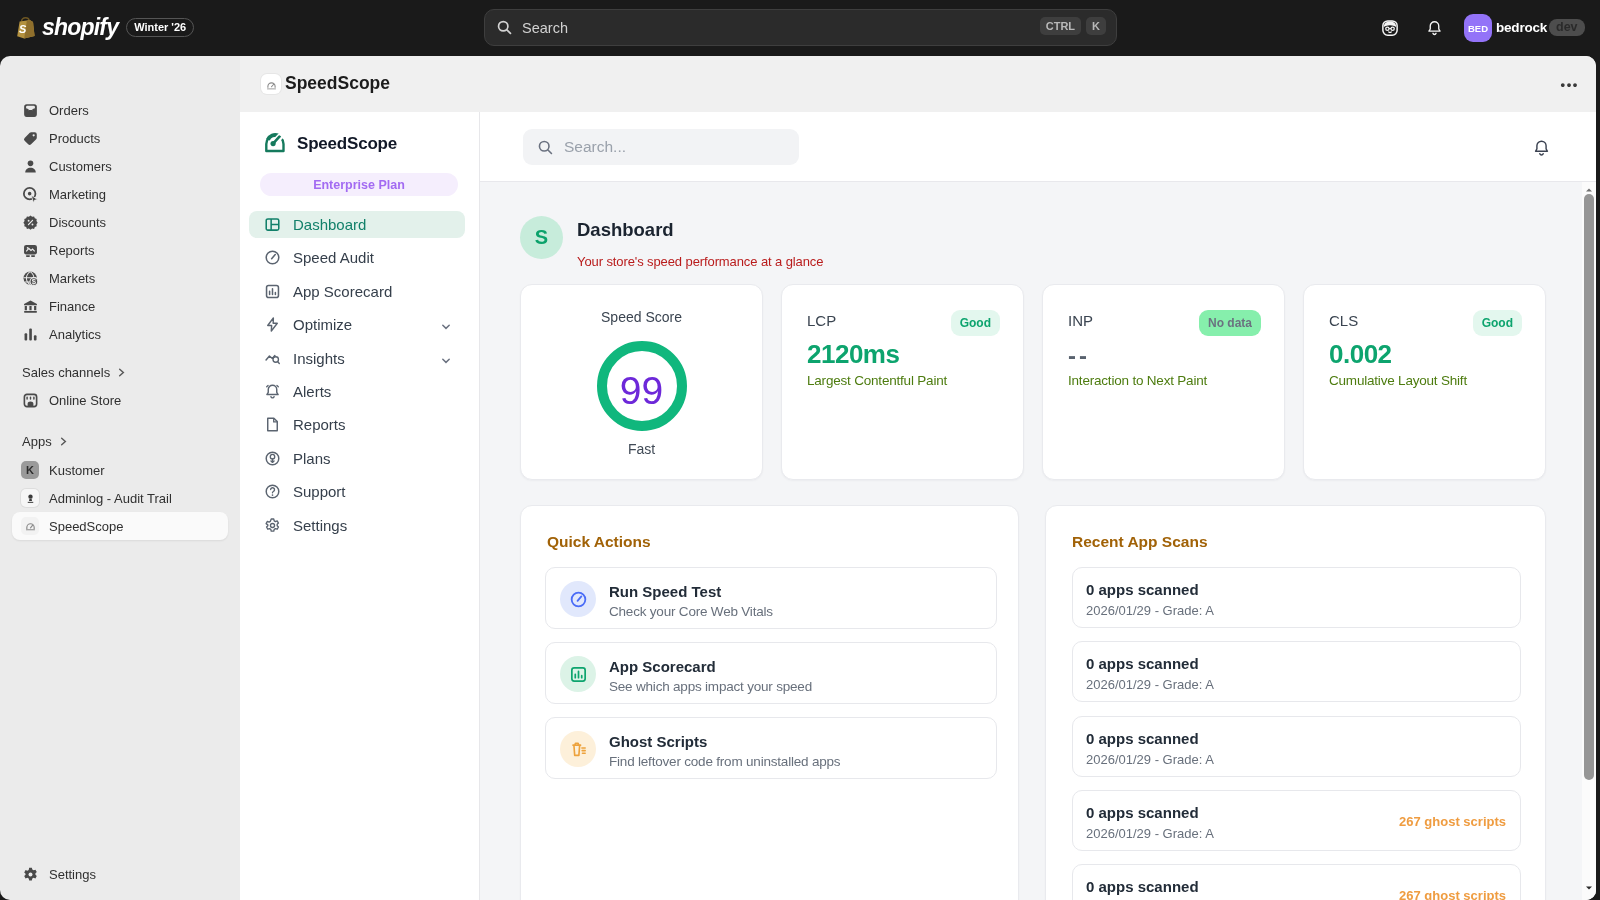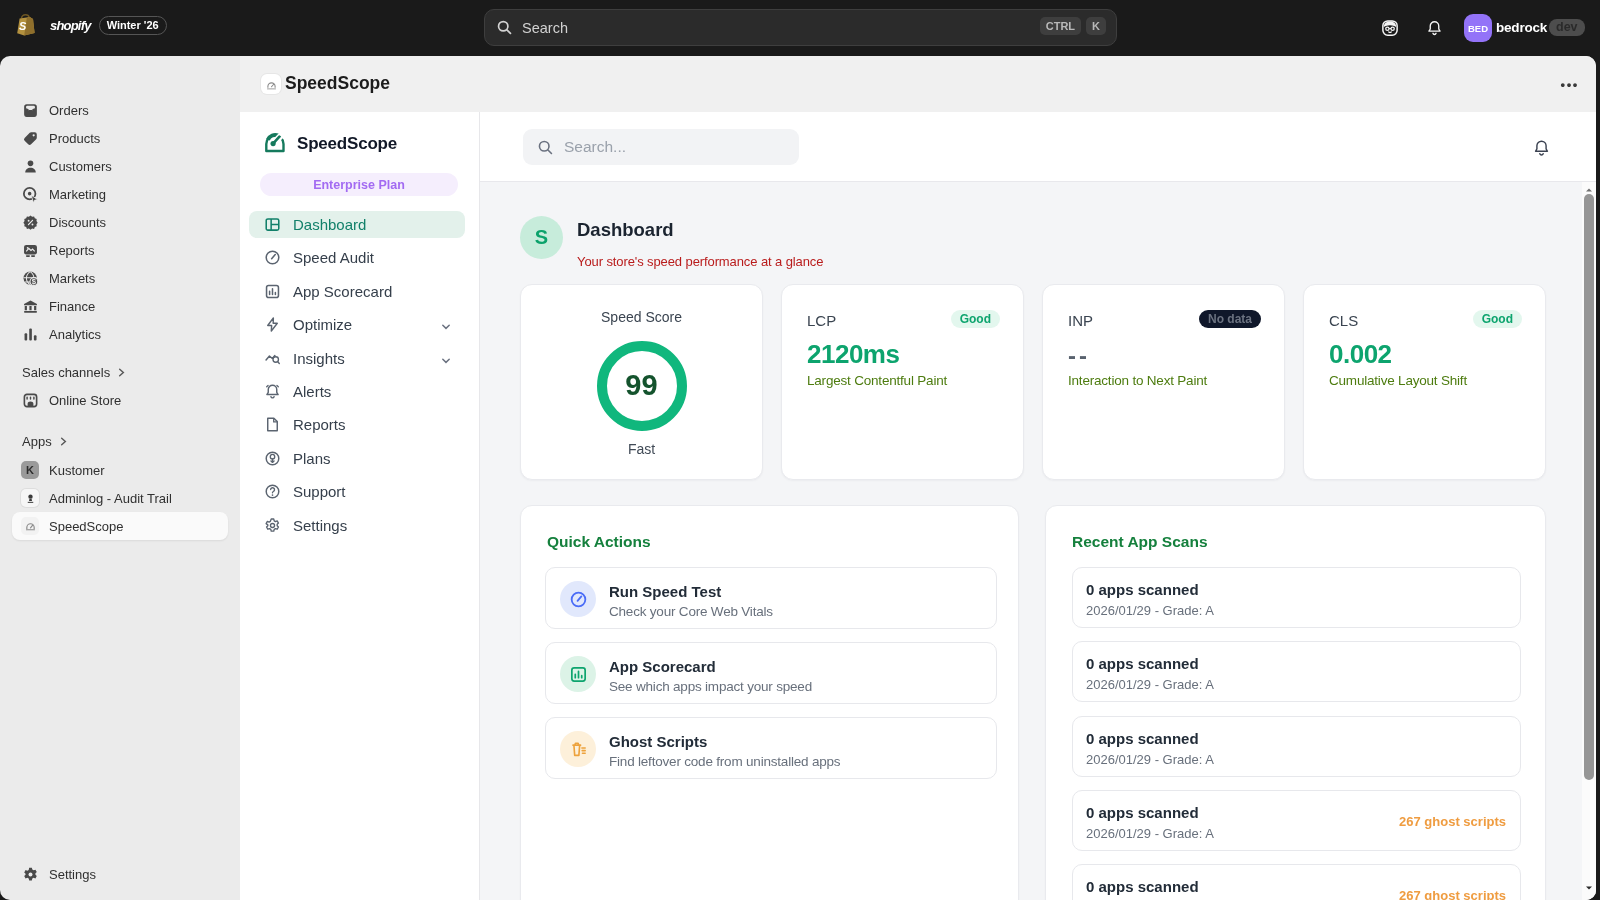--- a/index.html
+++ b/index.html
@@ -1,20 +1,20 @@
 <!DOCTYPE html>
 <html><head>
 <meta charset="utf-8">
 <style>
 * { margin:0; padding:0; box-sizing:border-box; }
 html,body { width:1600px; height:900px; overflow:hidden; background:#1a1a1a; font-family:"Liberation Sans", sans-serif; }
 
 #topbar { position:absolute; left:0; top:0; width:1600px; height:56px; background:#1a1a1a; }
 #logo { position:absolute; left:16px; top:14px; display:flex; align-items:center; }
-#logoword { color:#fff; font-weight:bold; font-style:italic; font-size:13px; letter-spacing:-0.8px; margin-left:14px; }
+#logoword { color:#fff; font-weight:bold; font-style:italic; font-size:23px; letter-spacing:-0.8px; margin-left:6px; }
 #winter { margin-left:8px; border:1px solid #555; border-radius:11px; padding:2px 7px 3px; color:#fff; font-size:11px; font-weight:bold; }
 #topsearch { position:absolute; left:484px; top:9px; width:633px; height:37px; background:#2b2b2b; border:1px solid #3e3e3e; border-radius:10px; display:flex; align-items:center; }
 #topsearch .txt { color:#d2d2d2; font-size:14.5px; margin-left:9px; }
 .kbd { background:#3e3e3e; color:#b9b9b9; font-size:11px; font-weight:bold; border-radius:5px; padding:3px 6px; }
 #kbds { position:absolute; right:10px; top:7px; display:flex; gap:5px; }
 #topright { position:absolute; left:0; top:0; width:1600px; height:56px; }
 #bedchip { position:absolute; left:1464px; top:14px; width:28px; height:28px; background:#9373f8; border-radius:9px; color:#fff; font-size:9.5px; font-weight:bold; display:flex; align-items:center; justify-content:center; }
 #bedname { position:absolute; left:1496px; top:20px; color:#fff; font-weight:bold; font-size:13.5px; letter-spacing:-0.2px; }
 #devchip { position:absolute; left:1549px; top:19px; background:#4d4d4d; color:#2a2a2a; font-size:12.5px; font-weight:bold; border-radius:8px; padding:1px 7px 2px; }
 
@@ -52,28 +52,28 @@
 #appsearch .txt { color:#9aa1ab; font-size:15.5px; margin-left:10px; }
 #mainbell { position:absolute; left:1052px; top:26px; }
 #content { position:absolute; left:0; top:70px; width:1116px; height:718px; background:#f4f5f7; }
 
 #savatar { position:absolute; left:40px; top:34px; width:43px; height:43px; border-radius:50%; background:#c7ecdb; color:#0ca26b; font-weight:bold; font-size:20px; display:flex; align-items:center; justify-content:center; }
 #dhtitle { position:absolute; left:97px; top:37px; font-size:18.5px; font-weight:bold; color:#1b2430; }
 #dhsub { position:absolute; left:97px; top:64px; font-size:13px; letter-spacing:-0.1px; color:#b91c1c;margin-top:8px; }
 
 .mcard { position:absolute; top:102px; width:243px; height:196px; background:#fff; border:1px solid #e9eaee; border-radius:12px; box-shadow:0 1px 2px rgba(16,24,40,.04); }
 .mlabel { position:absolute; left:25px; top:27px; font-size:15px; color:#3a4450; }
-.badge { position:absolute; right:23px; top:25px; height:18px; border-radius:9px; font-size:12px; font-weight:bold; display:flex; align-items:center; padding:0 9px; }
+.badge { position:absolute; right:23px; top:25px; height:26px; border-radius:9px; font-size:12px; font-weight:bold; display:flex; align-items:center; padding:0 9px; }
 .bgood { background:#e3f7ee; color:#0da46e; }
-.bnone { background:#0f172a; color:#6b7280; }
+.bnone { background:#86efac; color:#6b7280; }
 .mval { position:absolute; left:25px; top:54px; font-size:26px; font-weight:bold; letter-spacing:-0.5px; }
 .msub { position:absolute; left:25px; top:88px; font-size:13.5px; letter-spacing:-0.2px; color:#4d7c0f; }
 
 .bcard { position:absolute; top:323px; height:500px; background:#fff; border:1px solid #e9eaee; border-radius:12px; box-shadow:0 1px 2px rgba(16,24,40,.04); }
-.btitle { position:absolute; left:26px; top:27px; font-size:15.5px; font-weight:bold; color:#15803d; }
+.btitle { position:absolute; left:26px; top:27px; font-size:15.5px; font-weight:bold; color:#a16207; }
 .qitem { position:absolute; left:24px; width:452px; height:62px; border:1px solid #e7e8ec; border-radius:10px; }
 .qic { position:absolute; left:14px; top:13px; width:36px; height:36px; border-radius:50%; display:flex; align-items:center; justify-content:center; }
 .qt1 { position:absolute; left:63px; top:15px; font-size:15px; font-weight:bold; color:#222c38; }
 .qt2 { position:absolute; left:63px; top:36px; font-size:13.5px; letter-spacing:-0.2px; color:#68707c; }
 .ritem { position:absolute; left:26px; width:449px; height:61px; border:1px solid #e7e8ec; border-radius:10px; }
 .rt1 { position:absolute; left:13px; top:13px; font-size:15px; font-weight:bold; color:#222c38; }
 .rt2 { position:absolute; left:13px; top:35px; font-size:13px; color:#68707c; }
 .rghost { position:absolute; right:14px; top:23px; font-size:13px; font-weight:bold; color:#ef9c40; }
 
 #sbar { position:absolute; right:0; top:0; width:14px; height:718px; background:#fbfbfb; }
@@ -409,21 +409,21 @@
         </div>
         <div id="content">
           <div id="savatar">S</div>
           <div id="dhtitle">Dashboard</div>
           <div id="dhsub">Your store's speed performance at a glance</div>
           <div class="mcard" style="left:40px">
             <div style="position:absolute;left:0;top:24px;width:100%;text-align:center;font-size:14px;color:#3a4450">Speed Score</div>
             <svg width="100" height="100" viewBox="0 0 100 100" style="position:absolute;left:71px;top:51px">
               <circle cx="50" cy="50" r="40" fill="none" stroke="#10b77d" stroke-width="10"></circle>
             </svg>
-            <div style="position:absolute;left:0;top:84px;width:100%;text-align:center;font-size:29px;font-weight:bold;color:#14532d">99</div>
+            <div style="position:absolute;left:0;top:84px;width:100%;text-align:center;font-size:39px;font-weight:normal;color:#6d28d9">99</div>
             <div style="position:absolute;left:0;top:156px;width:100%;text-align:center;font-size:14px;color:#404a56">Fast</div>
           </div>
           <div class="mcard" style="left:301px">
             <div class="mlabel">LCP</div>
             <span class="badge bgood">Good</span>
             <div class="mval" style="color:#0da46e">2120ms</div>
             <div class="msub">Largest Contentful Paint</div>
           </div>
           <div class="mcard" style="left:562px">
             <div class="mlabel">INP</div>

